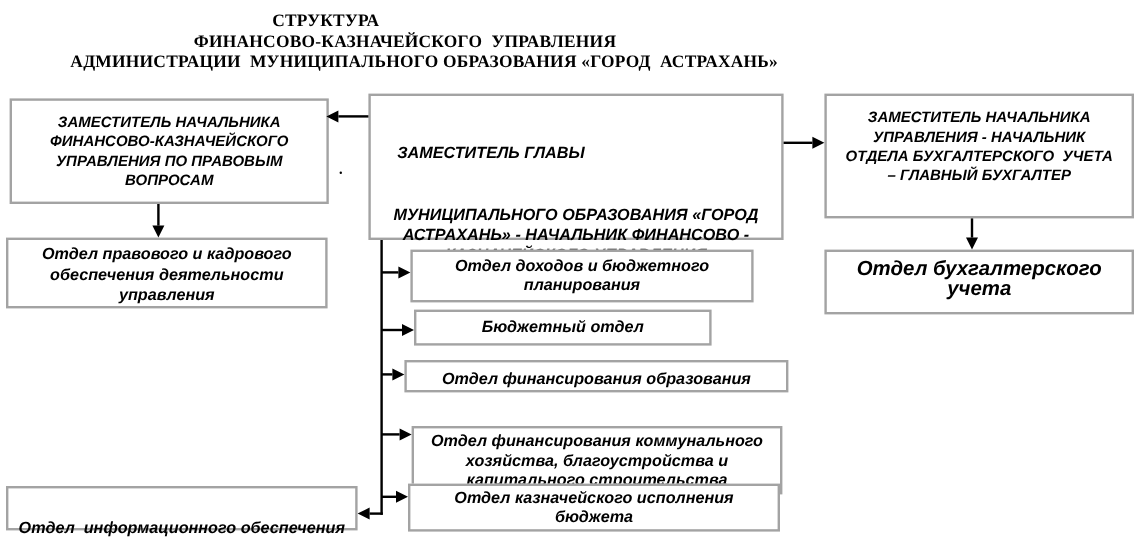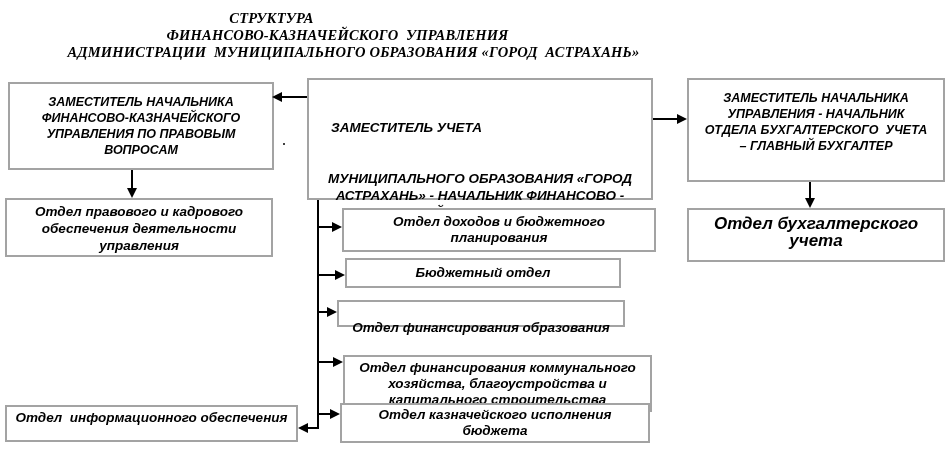--- a/index.html
+++ b/index.html
@@ -1,40 +1,40 @@
 <!DOCTYPE html>
 <html><head>
 <meta charset="utf-8">
 <style>
   html,body{margin:0;padding:0;background:#fff;}
   .stage{position:relative;width:951px;height:451px;background:#fff;overflow:hidden;
          font-family:"Liberation Sans",sans-serif;color:#000;}
   
   .title{position:absolute;left:0;top:10px;width:851px;text-align:center;
-         font-family:"Liberation Serif",serif;font-weight:bold;font-style:italic;
+         font-family:"Liberation Serif",serif;font-weight:bold;
          font-size:14.5px;line-height:17px;letter-spacing:.2px;}
   .title div{white-space:pre;position:relative;}
   .t1{left:-154px;}
   .t2{left:-88px;}
   .t3{left:-72px;}
   
   .box{position:absolute;box-sizing:border-box;border:2px solid #a3a3a3;background:#fff;
        font-weight:bold;font-style:italic;text-align:center;white-space:pre-wrap;}
   .b-deputy-legal {left:8px;  top:82px;  width:266px;height:88px; font-size:12.5px;line-height:16px;padding-top:10px;}
   .b-head        {left:307px;top:78px;  width:346px;height:122px;font-size:13.5px;line-height:17px;padding-top:5px;}
   .b-head .hl1{text-align:left;padding-left:22px;}
   .b-deputy-acct {left:687px;top:78px;  width:258px;height:104px;font-size:12.5px;line-height:16px;padding-top:10px;}
   .b-legal-dept  {left:5px;  top:198px; width:268px;height:59px; font-size:13.5px;line-height:17px;padding-top:3px;}
   .b-acct-dept   {left:687px;top:208px; width:258px;height:54px; font-size:17px;line-height:17px;padding-top:5px;}
-  .b-m1{left:342px;top:208px;width:314px;height:44px;font-size:13.5px;line-height:16px;padding-top:4px;}
-  .b-m2{left:345px;top:258px;width:276px;height:30px;font-size:13.5px;line-height:16px;padding-top:5px;}
-  .b-m3{left:337px;top:300px;width:288px;height:27px;font-size:13.5px;line-height:16px;padding-top:18px;}
+  .b-m1{left:342px;top:208px;width:286px;height:44px;font-size:13.5px;line-height:16px;padding-top:4px;}
+  .b-m2{left:345px;top:258px;width:248px;height:30px;font-size:13.5px;line-height:16px;padding-top:5px;}
+  .b-m3{left:337px;top:300px;width:320px;height:27px;font-size:13.5px;line-height:16px;padding-top:6px;}
   .b-m4{left:343px;top:339px;width:309px;height:57px;font-size:13.5px;line-height:16px;padding-top:3px;margin-top:16px;}
   .b-m5{left:340px;top:403px;width:310px;height:40px;font-size:13.5px;line-height:16px;padding-top:2px;font-style:italic;}
-  .b-info{left:5px;top:405px;width:293px;height:37px;font-size:13.5px;line-height:17px;padding-top:2px;}
+  .b-info{left:5px;top:405px;width:293px;height:37px;font-size:13.5px;line-height:17px;padding-top:24px;}
   
   .hline{position:absolute;height:2px;background:#000;}
   .vline{position:absolute;width:2px;background:#000;}
   .ah{position:absolute;width:0;height:0;border-style:solid;}
   .ah-left {border-width:5px 10px 5px 0;border-color:transparent #000 transparent transparent;}
   .ah-right{border-width:5px 0 5px 10px;border-color:transparent transparent transparent #000;}
   .ah-down {border-width:10px 5px 0 5px;border-color:#000 transparent transparent transparent;}
   .dot{position:absolute;width:2px;height:2px;background:#000;border-radius:50%;}
 </style>
 </head>
@@ -47,21 +47,21 @@
     <div class="t2">ФИНАНСОВО-КАЗНАЧЕЙСКОГО  УПРАВЛЕНИЯ</div>
     <div class="t3">АДМИНИСТРАЦИИ  МУНИЦИПАЛЬНОГО ОБРАЗОВАНИЯ «ГОРОД  АСТРАХАНЬ»</div>
   </div>
 
   <div class="box b-deputy-legal">ЗАМЕСТИТЕЛЬ НАЧАЛЬНИКА
 ФИНАНСОВО-КАЗНАЧЕЙСКОГО
 УПРАВЛЕНИЯ ПО ПРАВОВЫМ
 ВОПРОСАМ</div>
 
   <div class="box b-head">
-    <div class="hl1">ЗАМЕСТИТЕЛЬ УЧЕТА</div>
+    <div class="hl1">ЗАМЕСТИТЕЛЬ ГЛАВЫ</div>
     <div>МУНИЦИПАЛЬНОГО ОБРАЗОВАНИЯ «ГОРОД
 АСТРАХАНЬ» - НАЧАЛЬНИК ФИНАНСОВО -
 КАЗНАЧЕЙСКОГО УПРАВЛЕНИЯ</div>
   </div>
 
   <div class="box b-deputy-acct">ЗАМЕСТИТЕЛЬ НАЧАЛЬНИКА
 УПРАВЛЕНИЯ - НАЧАЛЬНИК
 ОТДЕЛА БУХГАЛТЕРСКОГО  УЧЕТА
 – ГЛАВНЫЙ БУХГАЛТЕР</div>
 

